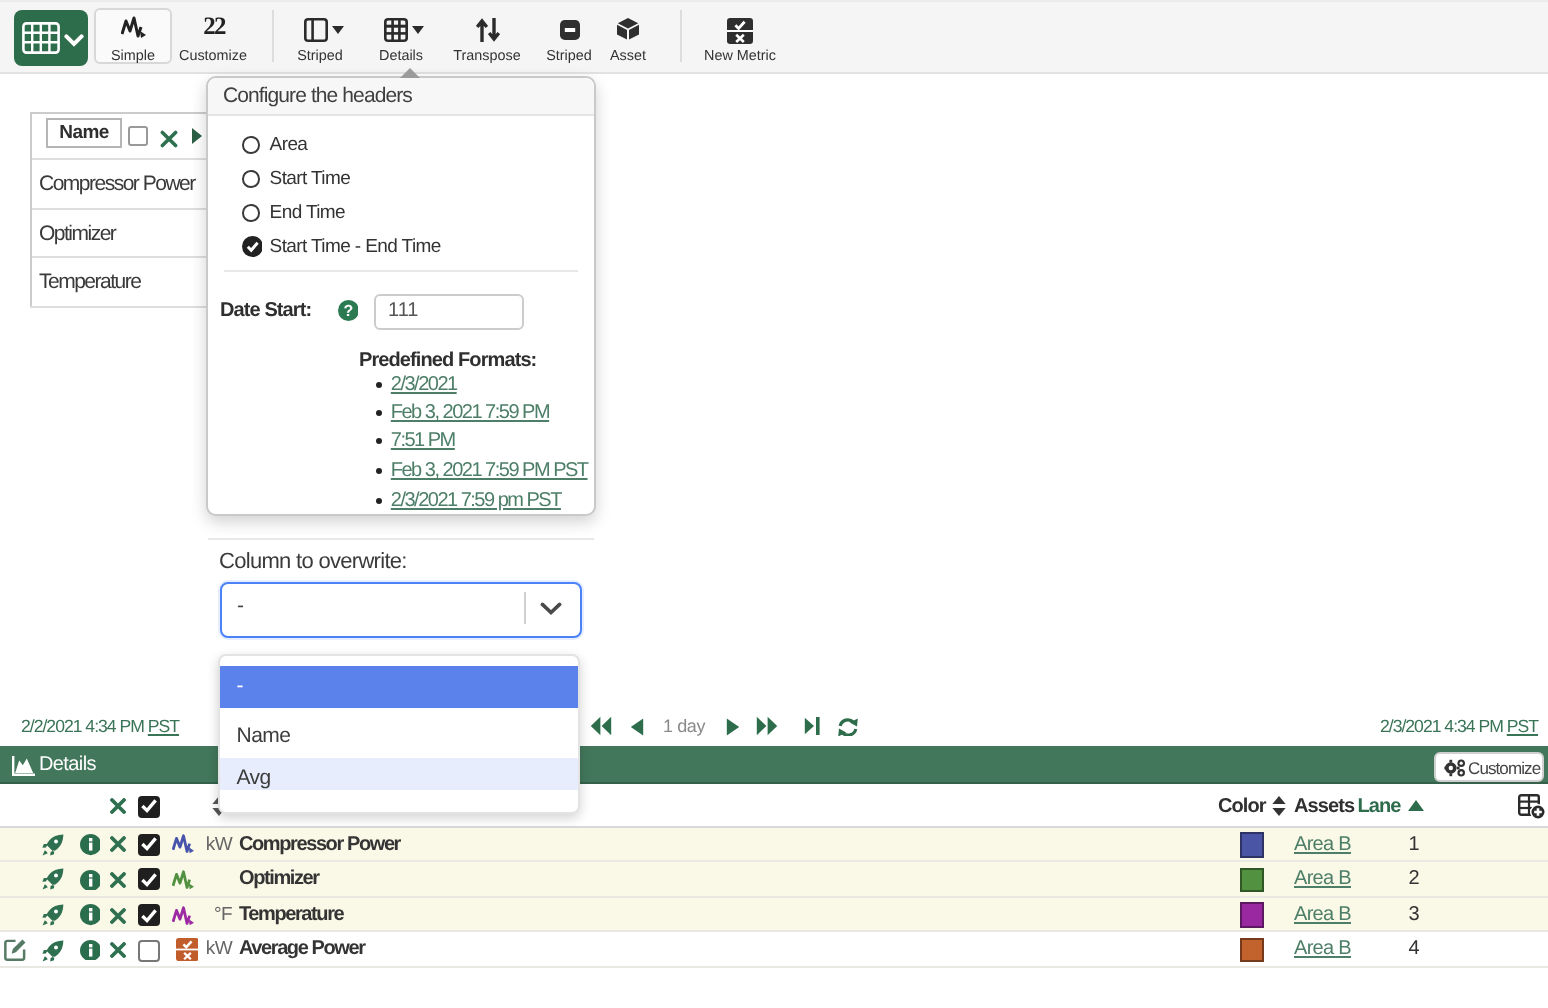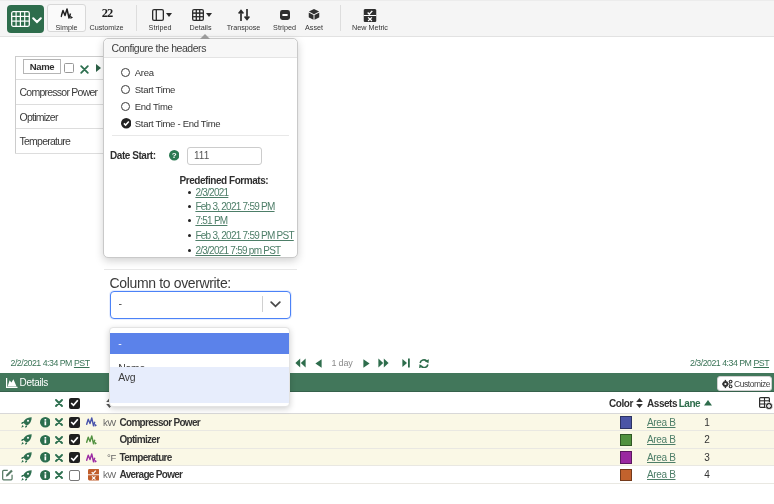--- a/index.html
+++ b/index.html
@@ -168,21 +168,21 @@
       <div class="abs plink" style="left:91.9px;top:148.2px">2/3/2021</div>
   <div class="bullet" style="left:84px;top:166.2px"></div>
       <div class="abs plink" style="left:91.9px;top:162.2px">Feb 3, 2021 7:59 PM</div>
   <div class="bullet" style="left:84px;top:180.4px"></div>
       <div class="abs plink" style="left:91.9px;top:176.4px">7:51 PM</div>
   <div class="bullet" style="left:84px;top:195.4px"></div>
       <div class="abs plink" style="left:91.9px;top:191.4px">Feb 3, 2021 7:59 PM PST</div>
   <div class="bullet" style="left:84px;top:210.1px"></div>
       <div class="abs plink" style="left:91.9px;top:206.1px">2/3/2021 7:59 pm PST</div>
   <div class="hr1" style="top:230px;left:0;right:0"></div>
-  <div class="abs" style="left:6px;top:236px;font-size:14px;letter-spacing:-0.35px;color:#3a3a3a">Column to overwrite:</div>
+  <div class="abs" style="left:6px;top:236px;font-size:11px;letter-spacing:-0.35px;color:#3a3a3a">Column to overwrite:</div>
   <div class="sel">
     <div class="abs" style="left:8px;top:5px;font-size:10.5px;color:#444">-</div>
     <div class="abs" style="left:151px;top:4px;width:1px;height:15.5px;background:#d0d0d0"></div>
     <svg class="abs" style="left:159.5px;top:8.5px" width="11" height="7" viewBox="0 0 11 7">
           <path d="M1.2,1.2 L5.5,5.3 L9.8,1.2" fill="none" stroke="#4a4a4a" stroke-width="1.8" stroke-linecap="round"></path>
         </svg>
   </div>
 </div>
 
 <div class="abs grtext" style="left:10.5px;top:357.5px">2/2/2021 4:34 PM <span style="text-decoration:underline">PST</span></div>
@@ -377,15 +377,15 @@
       <div class="lanenum" style="top:469.40000000000003px">4</div>
       <svg class="abs" style="left:1.5px;top:469.3px" width="11.5" height="11.5" viewBox="0 0 12 12">
         <path d="M10.5,6 L10.5,10.3 A1,1 0 0 1 9.5,11.3 L1.7,11.3 A1,1 0 0 1 0.7,10.3 L0.7,2.5 A1,1 0 0 1 1.7,1.5 L6,1.5" fill="none" stroke="#567a64" stroke-width="1.3"></path>
         <path d="M4,8.2 L4.6,5.8 L9.6,0.8 L11.2,2.4 L6.2,7.4 Z" fill="#567a64"></path>
       </svg>
     </div>
 
 <div class="abs menu">
   <div class="opt" style="top:5.4px;height:20.8px;background:#5b82ea;color:#fff;line-height:20.8px">-</div>
   <div class="opt" style="top:26.2px;height:28.2px;color:#3c3c3c;line-height:28.2px">Name</div>
-  <div class="opt" style="top:39px;height:36px;background:#e7edfc;color:#3c3c3c;line-height:21.2px">Avg</div>
+  <div class="opt" style="top:51px;height:16px;background:#e7edfc;color:#3c3c3c;line-height:21.2px">Avg</div>
 </div>
 
 </div>
 </body></html>

